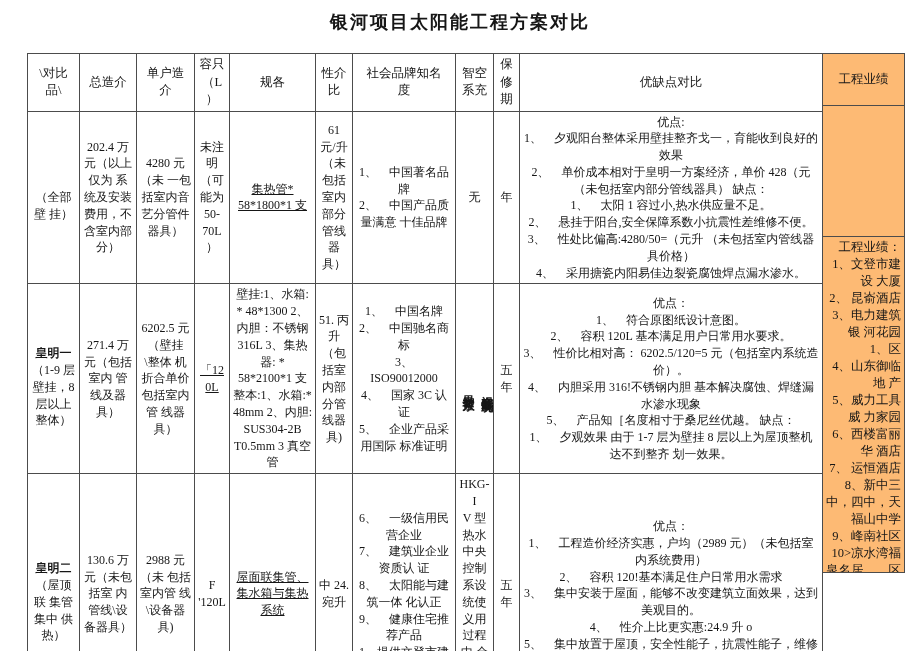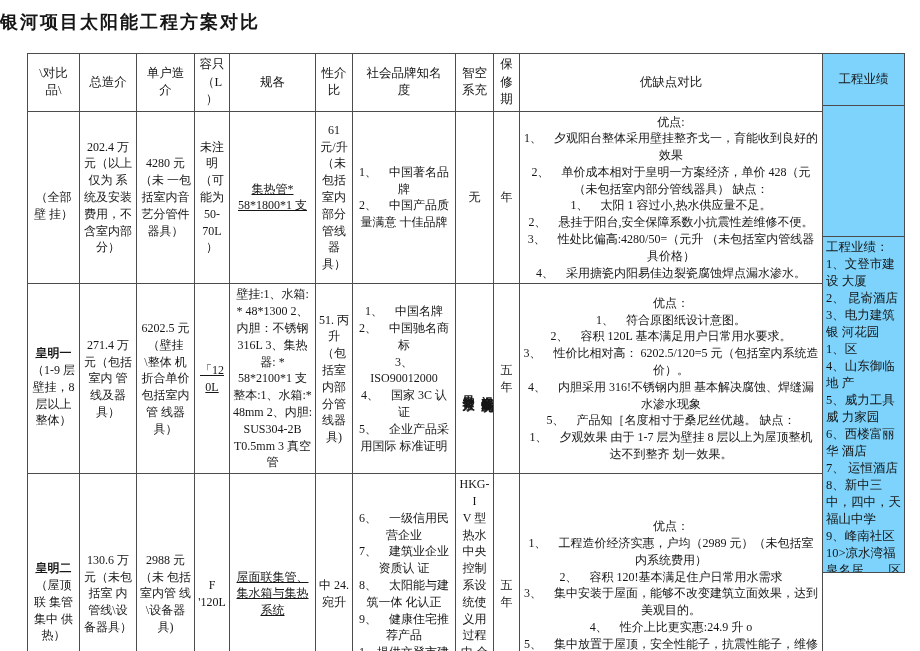--- a/index.html
+++ b/index.html
@@ -7,21 +7,21 @@
   .page {
     position: relative;
     width: 920px; height: 651px;
     background: #ffffff;
     font-family: "Liberation Serif", "DejaVu Serif", serif;
     color: #161616;
     overflow: hidden;
   }
   .title {
     position: absolute; top: 10px; left: 0; width: 100%;
-    text-align: left;
+    text-align: center;
     font-family: "Liberation Sans", "DejaVu Sans", sans-serif;
     font-weight: 700; font-size: 18px; letter-spacing: 2px;
   }
   table.cmp {
     position: absolute; left: 27px; top: 53px;
     width: 795px; table-layout: fixed; border-collapse: collapse;
   }
   .cmp th, .cmp td {
     border: 1px solid #4c4c4c;
     padding: 2px 3px;
@@ -53,27 +53,27 @@
     white-space: pre-line;
     display: inline-block;
     font-weight: bold;
     line-height: 1.55; letter-spacing: 1px;
   }
   .smart3 { text-align: left; vertical-align: top; padding: 2px 2px; line-height: 1.5; }
   .annex {
     position: absolute; left: 822px; top: 53px; width: 83px;
     font-size: 12.5px;
   }
-  .annex .box { border: 1px solid #4c4c4c; background: #7dd3fc; overflow: hidden; }
+  .annex .box { border: 1px solid #4c4c4c; background: #fdba74; overflow: hidden; }
   .annex .box + .box { margin-top: -1px; }
   .ax-head { height: 53px; display: flex; align-items: center; justify-content: center; }
   .ax-empty { height: 132px; }
   .ax-content {
     height: 337px; padding: 2px 3px;
-    line-height: 1.36; white-space: pre-line; text-align: left;
+    line-height: 1.36; white-space: pre-line; text-align: right;
   }
 </style>
 </head>
 <body>
 
 <div class="page">
 
   <div class="title">银河项目太阳能工程方案对比</div>
 
   <table class="cmp">

